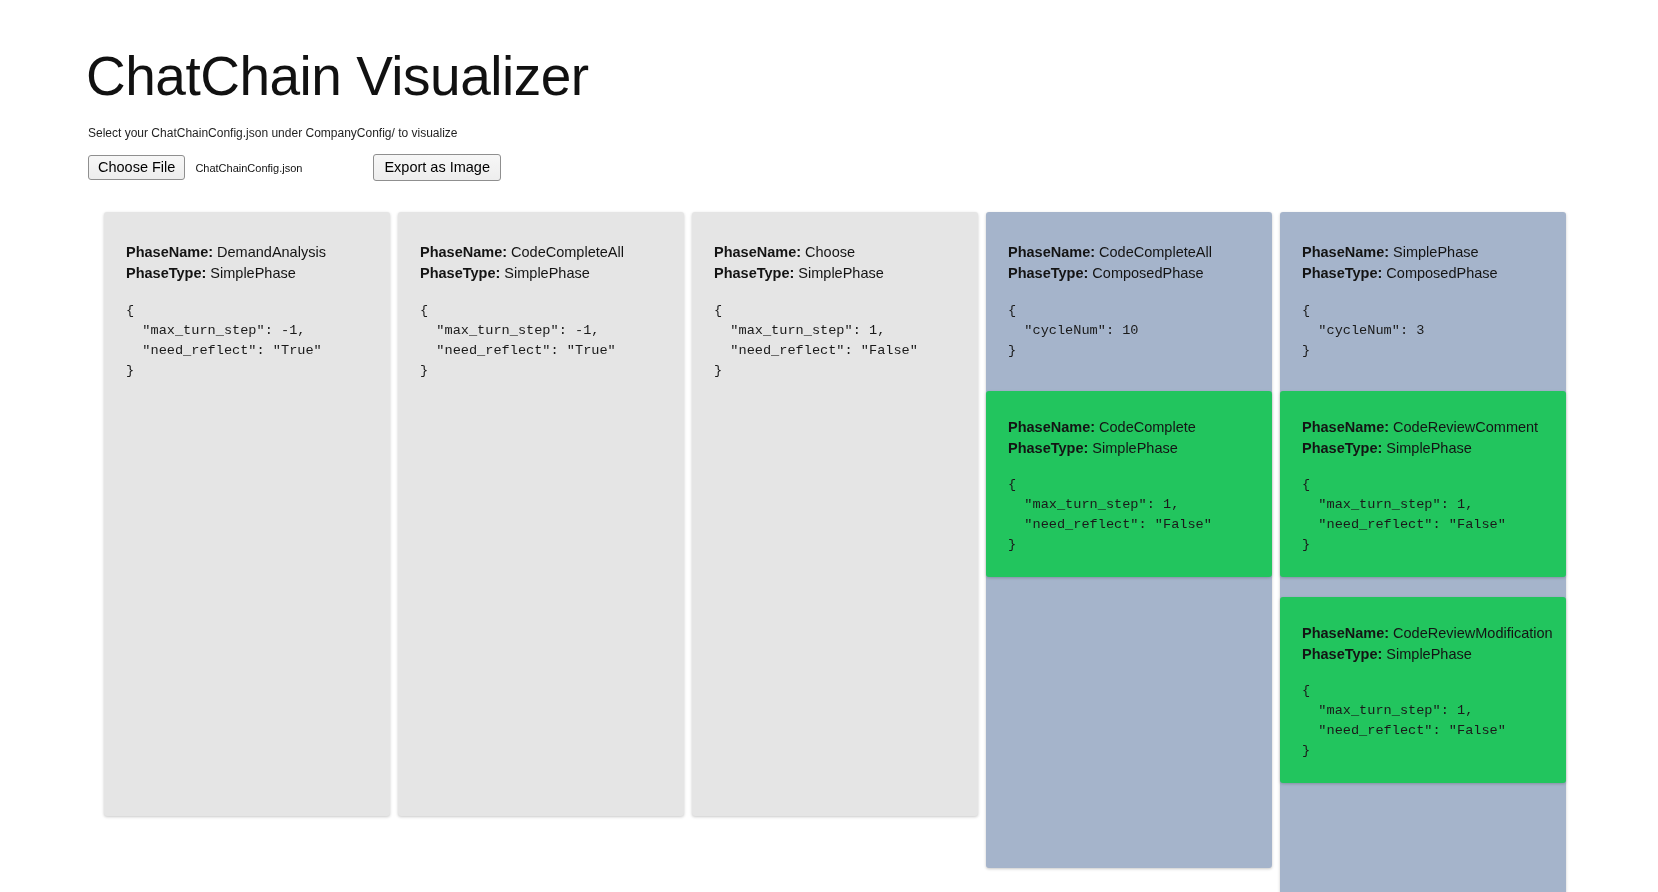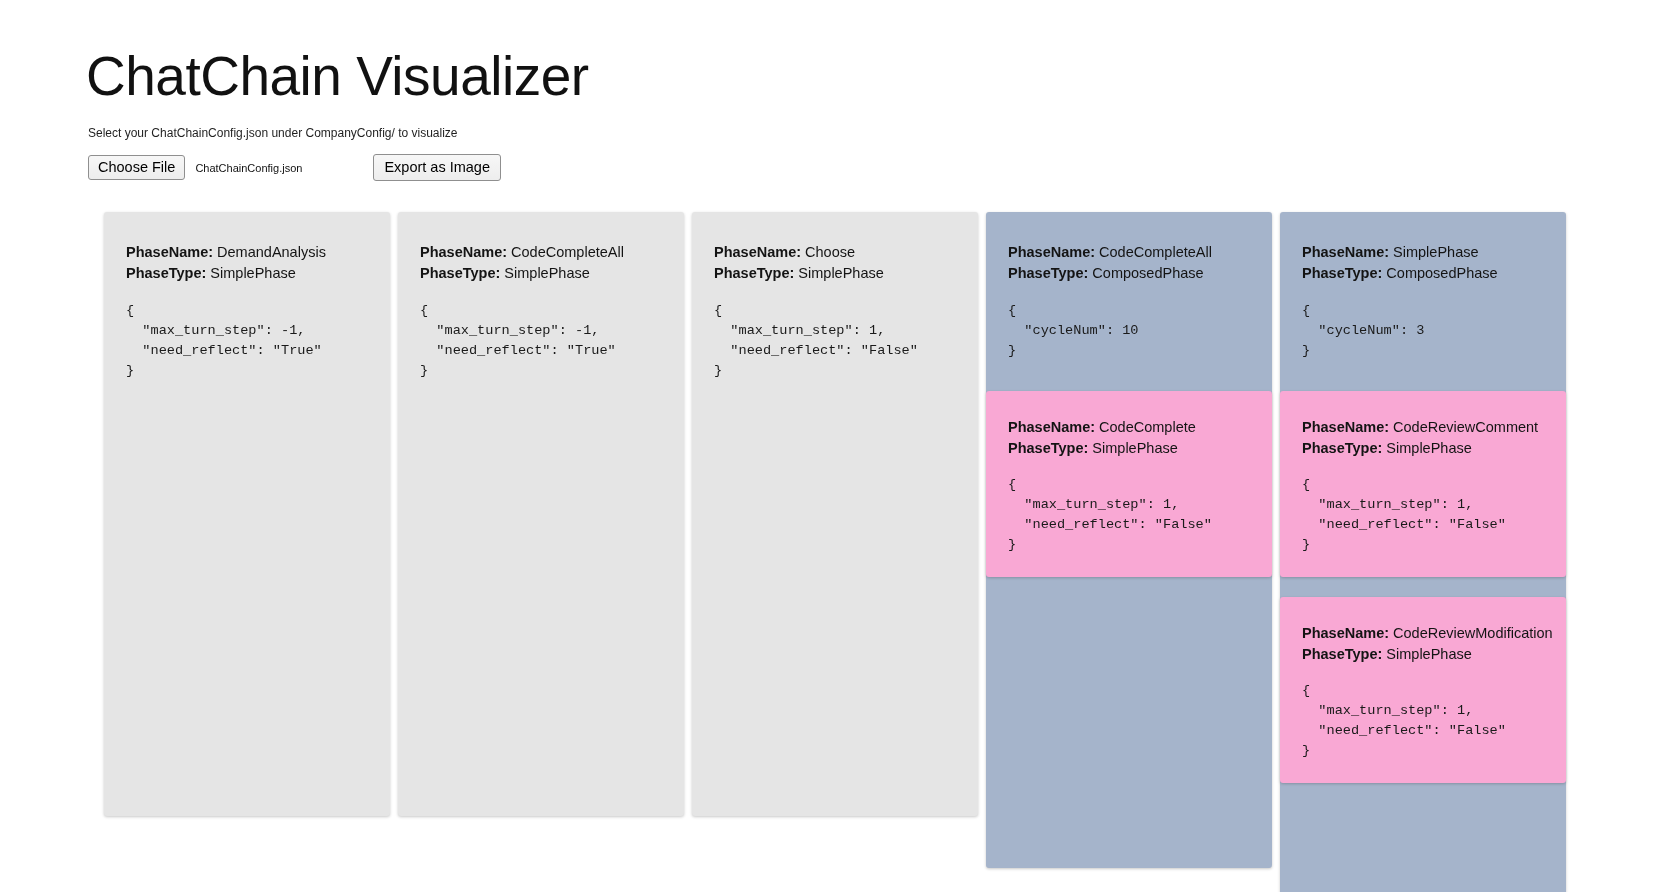--- a/index.html
+++ b/index.html
@@ -133,21 +133,21 @@
   }
 
   .sub-list {
     margin-top: 30px;
     display: flex;
     flex-direction: column;
     gap: 20px;
   }
   .sub-card {
     box-sizing: border-box;
-    background: #f9a8d4;
+    background: #22c55e;
     border-radius: 3px;
     box-shadow: 0 1px 3px rgba(0,0,0,0.20);
     padding: 26px 22px 22px 22px;
     margin-left: -22px;
     margin-right: -22px;
     width: 286px;
   }
   .sub-card .phase-json {
     margin-top: 17px;
   }

